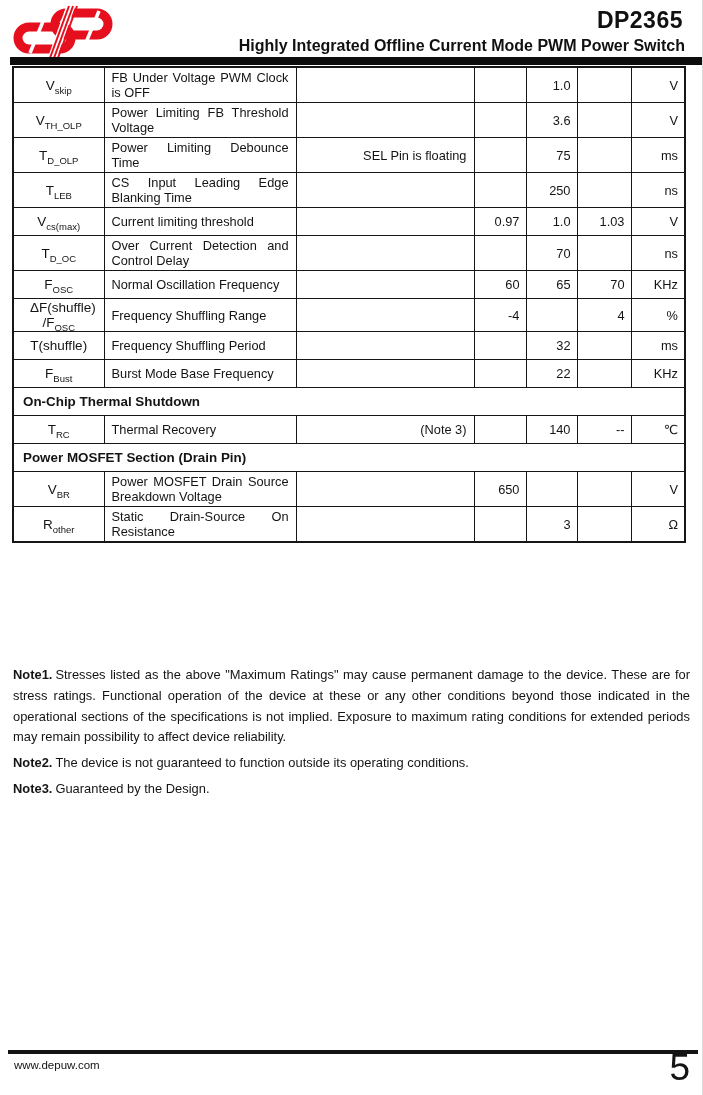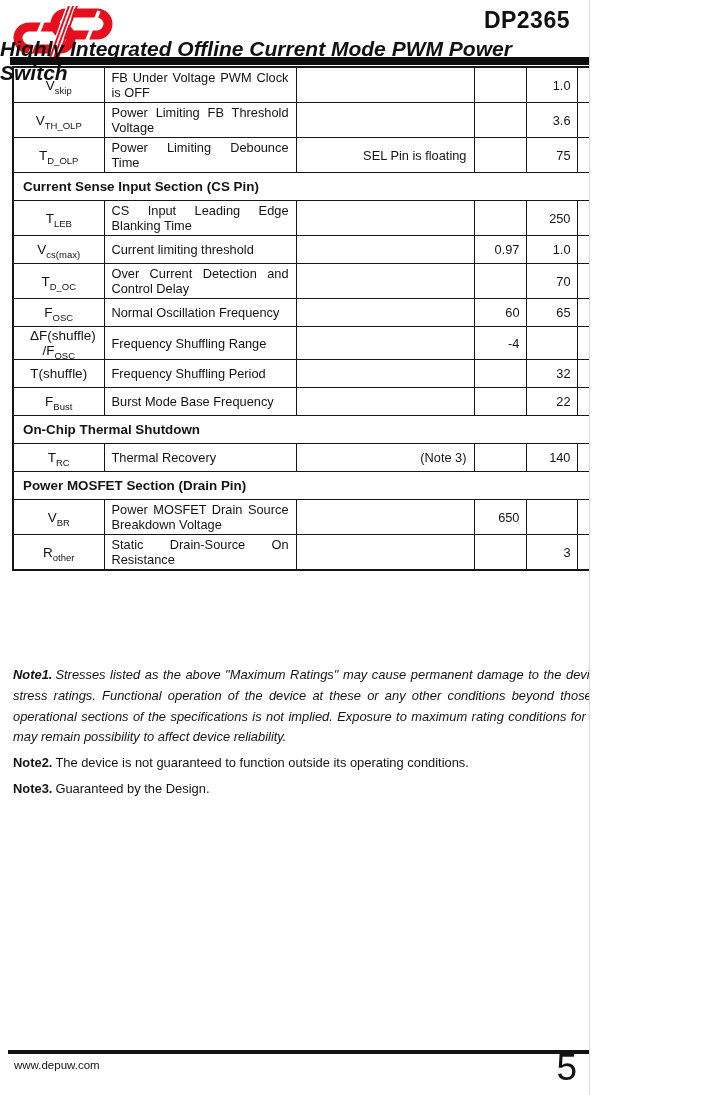--- a/index.html
+++ b/index.html
@@ -1,36 +1,36 @@
 <!DOCTYPE html>
 <html><head>
 <meta charset="utf-8">
 <style>
   * { margin: 0; padding: 0; box-sizing: border-box; }
   html, body { background: #ffffff; }
   .page {
     position: relative;
-    width: 590px;
+    width: 703px;
     height: 1095px;
     background: #ffffff;
     font-family: "Liberation Sans", "DejaVu Sans", sans-serif;
     color: #111;
     overflow: hidden;
     border-right: 1px solid #d9d9d9;
   }
 
   
   .logo { position: absolute; left: 13px; top: 4px; width: 100px; height: 56px; }
   .doc-title {
     position: absolute; right: 19px; top: 7px;
     font-size: 23px; font-weight: bold; letter-spacing: 0.5px;
   }
   .doc-subtitle {
     position: absolute; right: 17px; top: 37px;
-    font-size: 21px; font-weight: bold; font-style: italic;
+    font-size: 16px; font-weight: bold; 
   }
   .header-bar { position: absolute; top: 57px; left: 10px; right: 0; height: 8px; background: #0d0d0d; }
 
   
   .spec-table {
     position: absolute; top: 66px; left: 12px;
     width: 672px;
     border-collapse: collapse;
     table-layout: fixed;
     border: 2px solid #161616;
@@ -58,21 +58,21 @@
   }
 
   
   .notes { position: absolute; top: 665px; left: 13px; width: 677px; }
   .note {
     font-size: 12.9px;
     line-height: 20.8px;
     margin-bottom: 5px;
     color: #141414;
   }
-  .note.justified { text-align: justify; font-style: italic; }
+  .note.justified { text-align: justify; }
   .note b { margin-right: 3px; }
 
   
   .footer-bar { position: absolute; top: 1050px; left: 8px; width: 690px; height: 4px; background: #141414; }
   .website { position: absolute; left: 14px; top: 1059px; font-size: 11.5px; color: #141414; }
   .page-number {
     position: absolute; right: 12px; top: 1047px;
     font-size: 37px; font-weight: 400; color: #141414;
   }
 </style>
@@ -132,23 +132,20 @@
         </tr>
         <tr class="prow">
           <td class="sym"><span>T</span><sub>D_OLP</sub></td>
           <td class="par">Power Limiting Debounce Time</td>
           <td class="cond">SEL Pin is floating</td>
           <td class="num"></td>
           <td class="num">75</td>
           <td class="num"></td>
           <td class="num">ms</td>
         </tr>
-        <tr class="srow">
-          <td colspan="7" class="section-cell">Current Sense Input Section (CS Pin)</td>
-        </tr>
         <tr class="prow">
           <td class="sym"><span>T</span><sub>LEB</sub></td>
           <td class="par">CS Input Leading Edge Blanking Time</td>
           <td class="cond"></td>
           <td class="num"></td>
           <td class="num">250</td>
           <td class="num"></td>
           <td class="num">ns</td>
         </tr>
         <tr class="prow">

